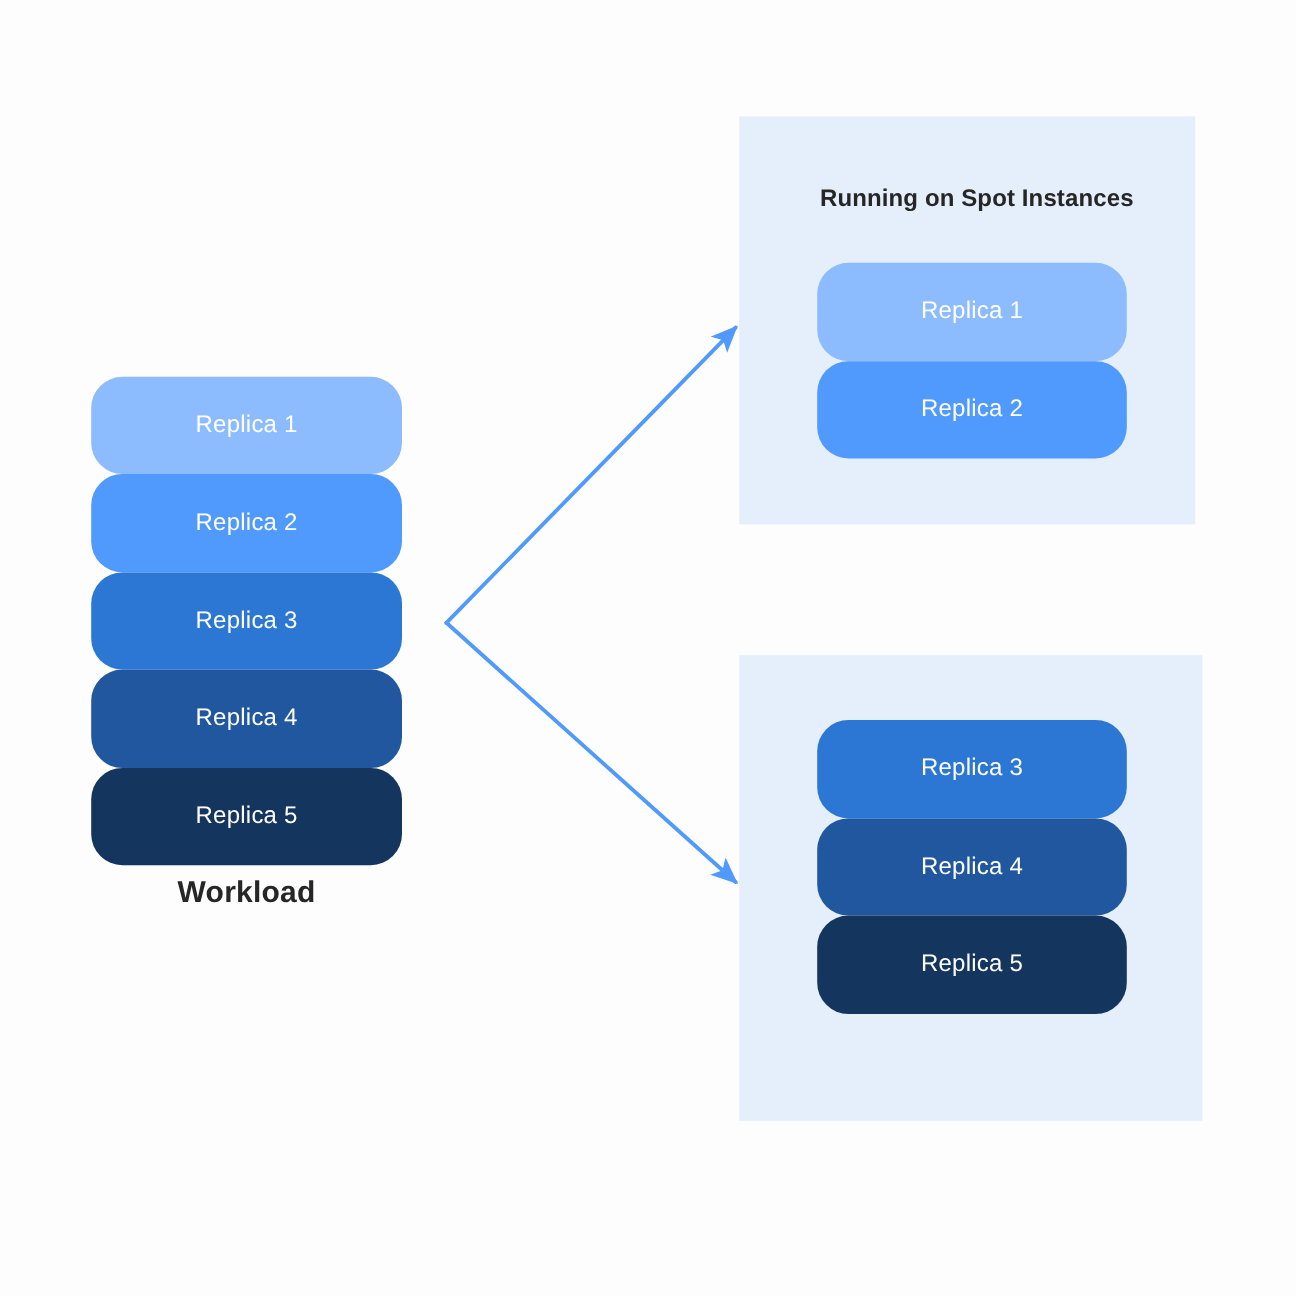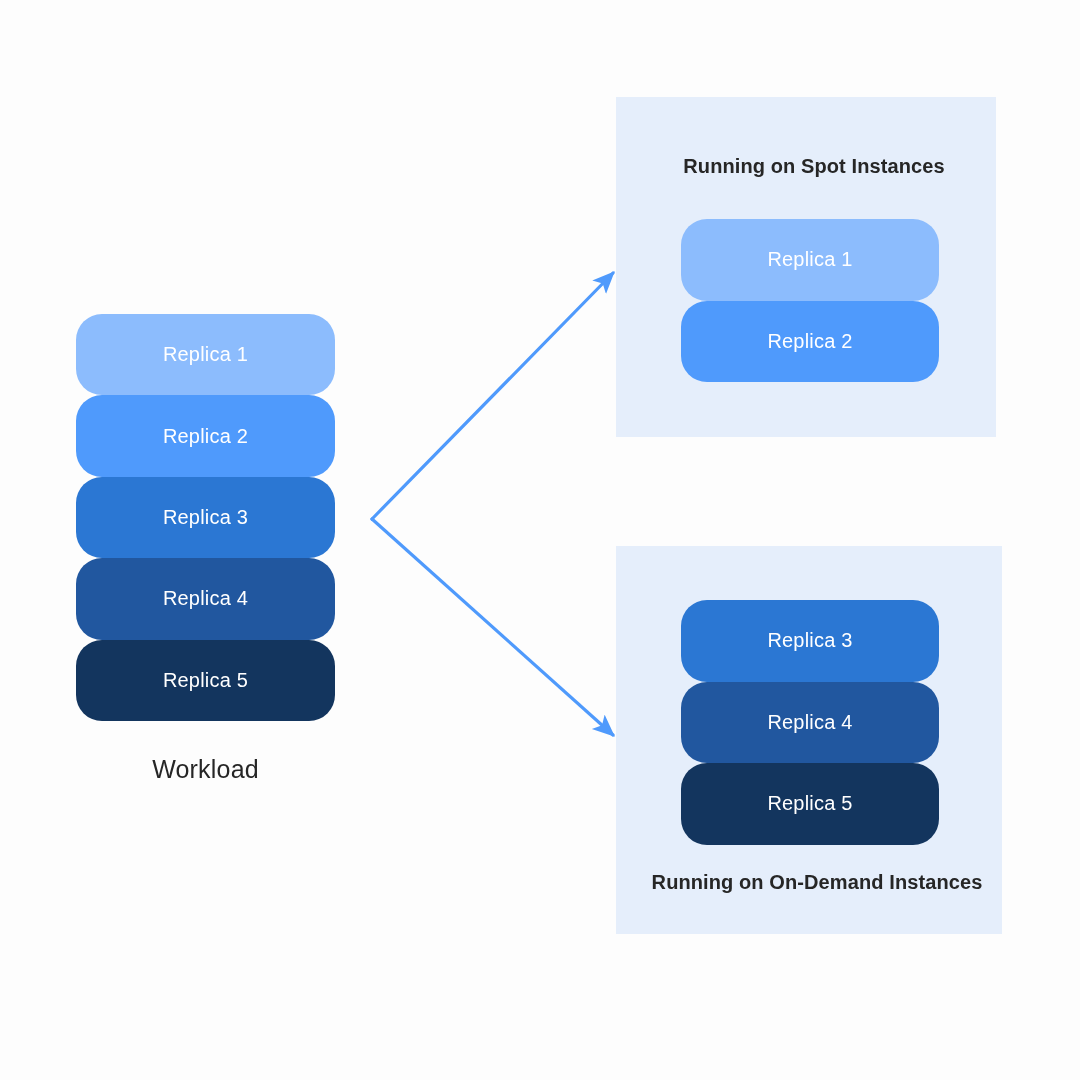--- a/index.html
+++ b/index.html
@@ -45,24 +45,24 @@
     align-items: center;
     justify-content: center;
     color: #ffffff;
     font-size: 20px;
     font-weight: 400;
     letter-spacing: 0.2px;
     box-sizing: border-box;
     border-radius: 26px;
   }
   #workload-caption {
-    margin-top: 34px;
+    margin-top: 9px;
     text-align: center;
     font-size: 25px;
-    font-weight: 400;
+    font-weight: 700;
     color: #262626;
     letter-spacing: 0.2px;
   }
 
   
   .instance-panel {
     position: absolute;
     background: #e5eefb;
     box-sizing: border-box;
   }
@@ -166,15 +166,14 @@
       <span>Replica 3</span>
     </div>
     <div class="replica-block" style="background:#21579f">
       <span>Replica 4</span>
     </div>
     <div class="replica-block" style="background:#13355e">
       <span>Replica 5</span>
     </div>
   </div>
 
-  <div class="panel-title abs" style="left:616px; top:871px; width:386px;">Running on On-Demand Instances</div>
 
 </div>
 
 </body></html>

